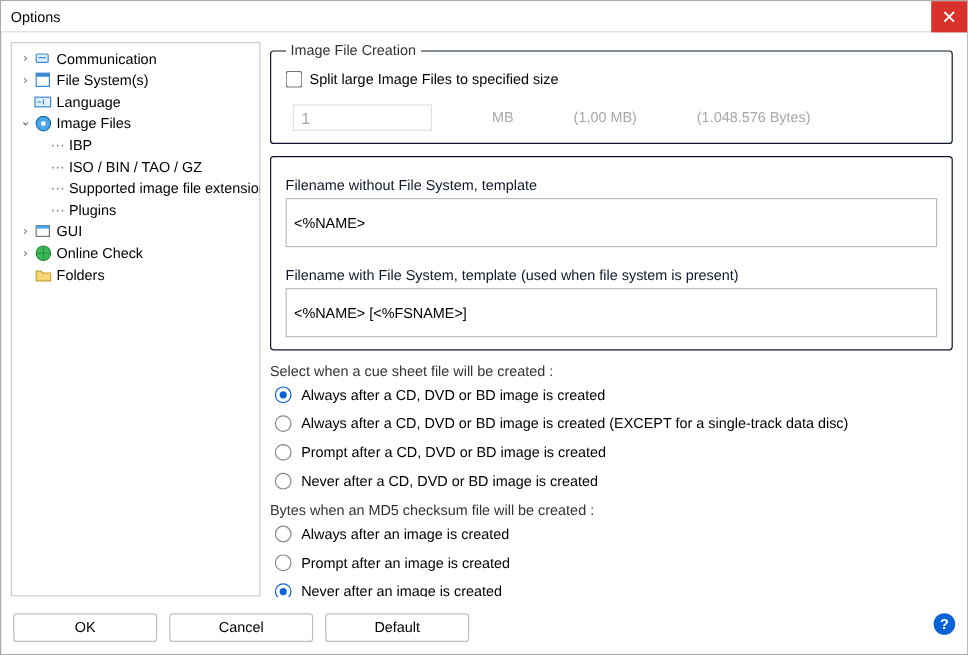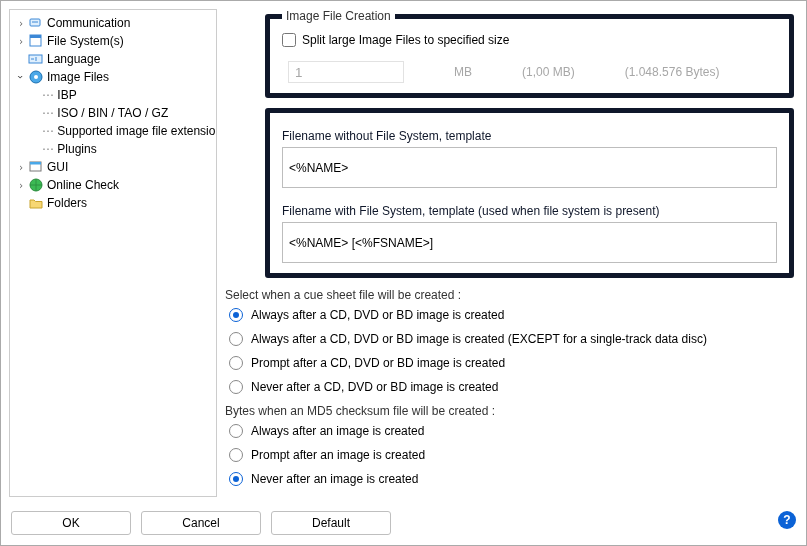--- a/index.html
+++ b/index.html
@@ -78,25 +78,24 @@
 .indent-1 { padding-left: 4px; }
 .indent-2 { padding-left: 32px; }
 .dotted { color: #888; }
 
 .main-panel {
   flex: 1;
   overflow-y: auto;
   padding-right: 4px;
 }
 fieldset {
-  border: 5px solid #0f172a;
+  border: 1px solid #0f172a;
   border-radius: 3px;
   padding: 10px 12px;
   margin-bottom: 10px;
-  margin-left: 40px;
 }
 legend {
   padding: 0 4px;
   font-size: 12px;
   color: #333;
 }
 .checkbox-row {
   display: flex; align-items: center; gap: 6px;
   margin-bottom: 14px;
 }
@@ -162,20 +161,28 @@
   background: #0b62d6; color: #fff;
   display: flex; align-items: center; justify-content: center;
   font-weight: bold; font-size: 12px;
 }
 svg { display: block; }
 </style>
 </head>
 <body>
 
 <div class="window">
+  <div class="titlebar">
+    <span class="title">Options</span>
+    <div class="close-btn">
+      <svg width="10" height="10" viewBox="0 0 10 10">
+          <path d="M1 1 L9 9 M9 1 L1 9" stroke="#fff" stroke-width="1.5"></path>
+        </svg>
+    </div>
+  </div>
 
   <div class="body">
 
     <div class="tree-panel">
       <div class="tree-content">
         <div class="tree-row indent-1">
           <span class="exp">›</span>
           <span class="icn">
               <svg width="16" height="16">
                 <rect x="2" y="4" width="10" height="7" rx="1" fill="#dfeffd" stroke="#3c88d6"></rect>

